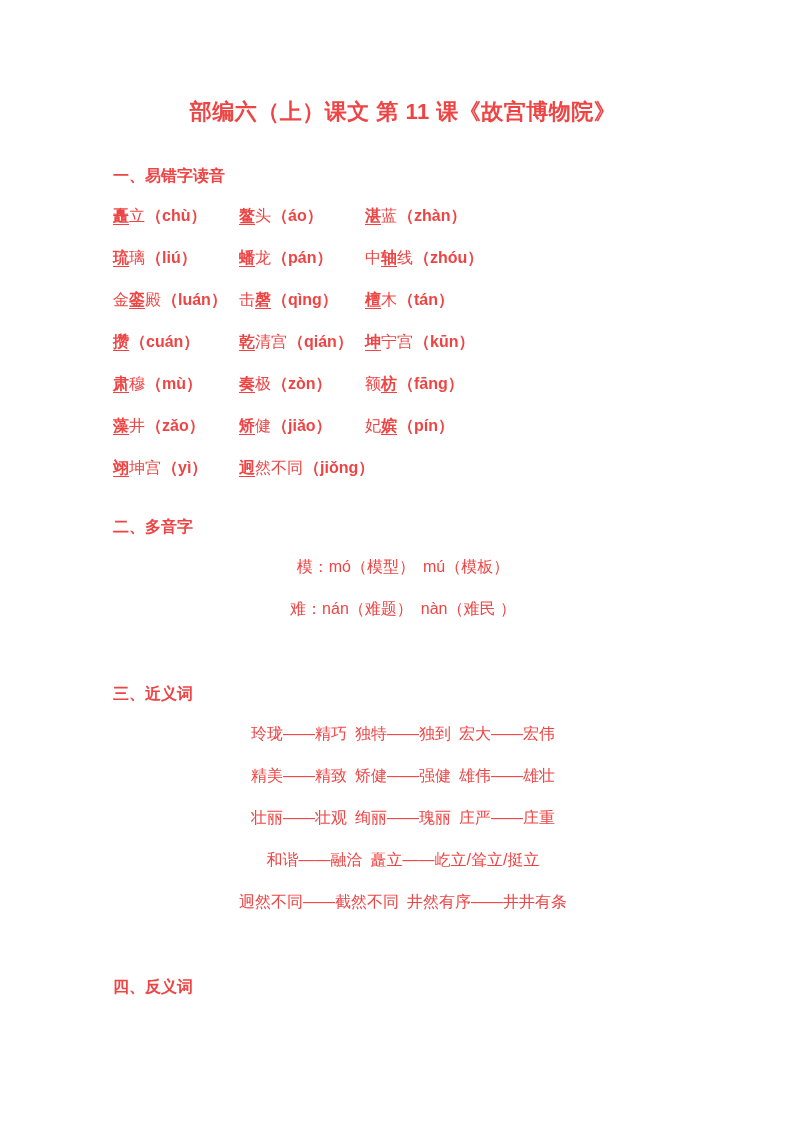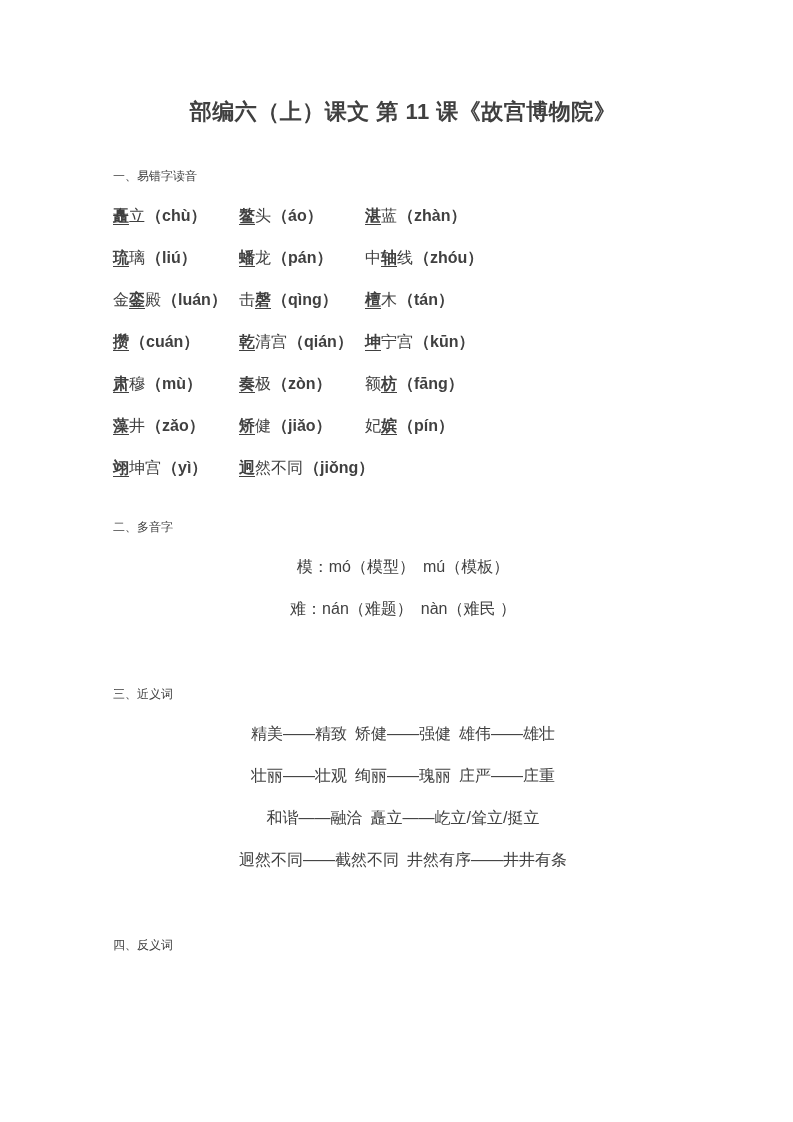--- a/index.html
+++ b/index.html
@@ -2,40 +2,40 @@
 <html><head>
 <meta charset="utf-8">
 <style>
   html, body { margin: 0; padding: 0; background: #ffffff; }
   .page {
     position: relative;
     width: 793px;
     height: 1122px;
     box-sizing: border-box;
     background: #ffffff;
-    color: #404040;
+    color: #ef4444;
     font-family: "Liberation Sans", sans-serif;
     font-size: 16px;
     padding: 96px 100px 0 113px;
     overflow: hidden;
   }
   h1.title {
     margin: 0;
     font-size: 22px;
     line-height: 32px;
     font-weight: bold;
     text-align: center;
     letter-spacing: 0.5px;
     white-space: nowrap;
   }
   section { margin: 0; }
   h2.sec-heading {
-    font-size: 12px;
+    font-size: 16px;
     line-height: 22px;
-    font-weight: normal;
+    font-weight: bold;
     margin: 53px 0 0 0;
   }
   section:nth-of-type(1) h2.sec-heading { margin-top: 37px; }
   section:nth-of-type(2) h2.sec-heading { margin-top: 27px; }
   .rows { margin-top: 8px; }
   .prow { line-height: 42px; white-space: nowrap; }
   .entry { display: inline-block; min-width: 126px; }
   .entry:last-child { min-width: 0; }
   .key {
     font-weight: bold;
@@ -66,20 +66,21 @@
       <section>
         <h2 class="sec-heading">二、多音字</h2>
         <div class="rows">
           <div class="line">模：mó（模型） mú（模板）</div>
           <div class="line">难：nán（难题） nàn（难民 ）</div>
         </div>
       </section>
       <section>
         <h2 class="sec-heading">三、近义词</h2>
         <div class="rows">
+          <div class="line">玲珑——精巧 独特——独到 宏大——宏伟</div>
           <div class="line">精美——精致 矫健——强健 雄伟——雄壮</div>
           <div class="line">壮丽——壮观 绚丽——瑰丽 庄严——庄重</div>
           <div class="line">和谐——融洽 矗立——屹立/耸立/挺立</div>
           <div class="line">迥然不同——截然不同 井然有序——井井有条</div>
         </div>
       </section>
       <section>
         <h2 class="sec-heading">四、反义词</h2>
       </section>
     </div>

